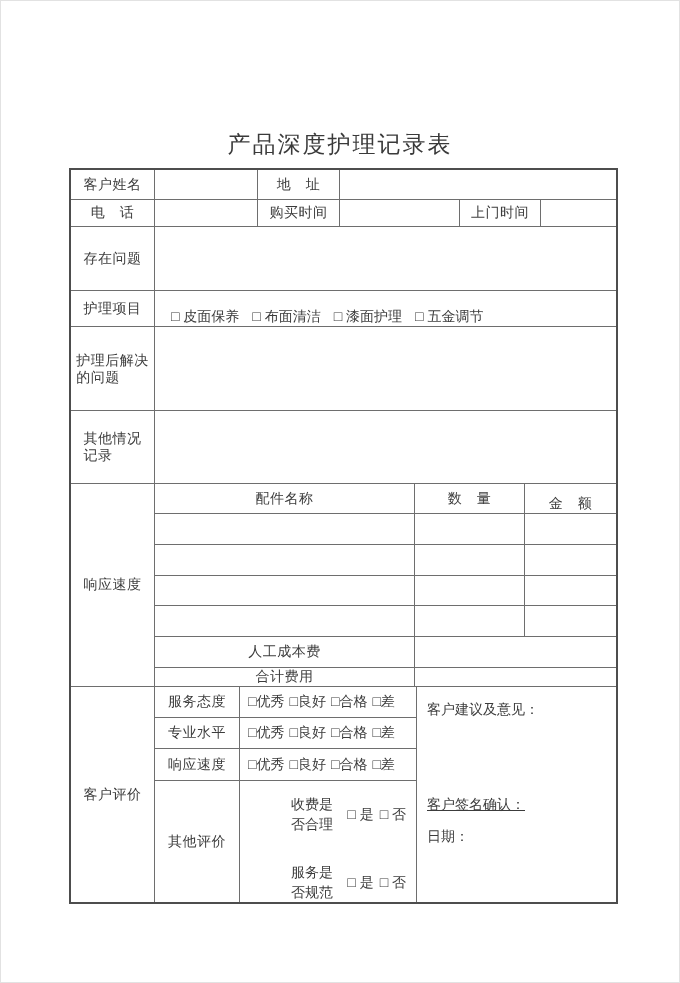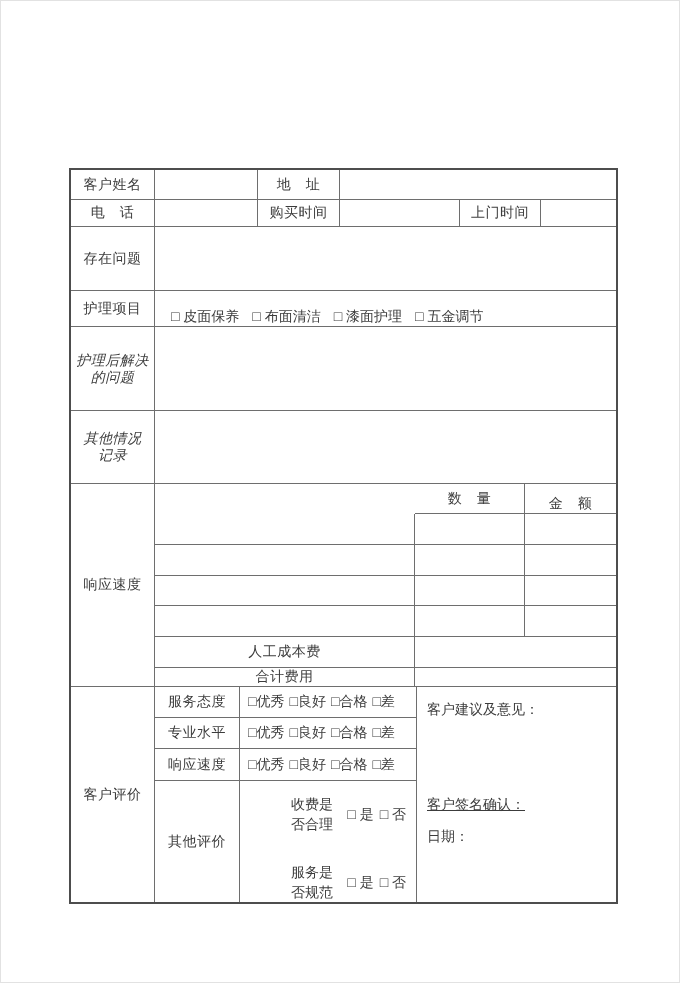--- a/index.html
+++ b/index.html
@@ -33,21 +33,21 @@
   .cell{
     box-sizing:border-box;
     border-right:1px solid #6e6e6e;
     border-bottom:1px solid #6e6e6e;
     display:flex;align-items:center;justify-content:center;
     min-width:0;min-height:0;
   }
   .no-r{border-right:none;align-items:flex-end;}
   .no-b{border-bottom:none;}
   .lbl{letter-spacing:0.5px;}
-  .pre{white-space:pre-line;text-align:center;line-height:17px;font-style:italic;}
+  .pre{white-space:pre-line;line-height:17px;}
   .opts{justify-content:flex-start;padding-left:16px;}
   .opts .opt{margin-right:13px;white-space:nowrap;}
   .ev-opts{justify-content:flex-start;padding-left:8px;}
   .ev-opts .opt{margin-right:5px;white-space:nowrap;}
   .other-opts{
     flex-direction:column;align-items:stretch;justify-content:flex-start;
     padding:13px 10px 0 6px;row-gap:28px;
   }
   .other-line{display:flex;justify-content:space-between;align-items:center;line-height:20px;padding-left:45px;}
   .yn{white-space:nowrap;}
@@ -57,20 +57,21 @@
     padding:13px 8px 0 10px;line-height:18px;
   }
   .feedback p{margin:0;}
   .feedback .sign-line{margin-top:77px;text-decoration:underline;}
   .feedback .date-line{margin-top:14px;}
 </style>
 </head>
 <body>
 
 <div class="page">
+  <h1 class="title">产品深度护理记录表</h1>
 
   <div class="form-table">
 
     <div class="sec sec-a">
       <div class="cell lbl" style="grid-area:1/1">客户姓名</div>
       <div class="cell" style="grid-area:1/2"></div>
       <div class="cell lbl" style="grid-area:1/3">地　址</div>
       <div class="cell no-r" style="grid-row:1;grid-column:4/7"></div>
 
       <div class="cell lbl" style="grid-area:2/1">电　话</div>
@@ -98,20 +99,21 @@
       <div class="cell no-r" style="grid-area:3/2"></div>
 
       <div class="cell lbl pre" style="grid-area:4/1">其他情况
 记录</div>
       <div class="cell no-r" style="grid-area:4/2"></div>
     </div>
 
     <div class="sec sec-c">
       <div class="cell lbl" style="grid-row:1/8;grid-column:1">响应速度</div>
 
+      <div class="cell lbl" style="grid-area:1/2">配件名称</div>
       <div class="cell lbl" style="grid-area:1/3">数　量</div>
       <div class="cell lbl no-r" style="grid-area:1/4">金　额</div>
 
       <div class="cell" style="grid-area:2/2"></div>
       <div class="cell" style="grid-area:2/3"></div>
       <div class="cell no-r" style="grid-area:2/4"></div>
 
       <div class="cell" style="grid-area:3/2"></div>
       <div class="cell" style="grid-area:3/3"></div>
       <div class="cell no-r" style="grid-area:3/4"></div>

